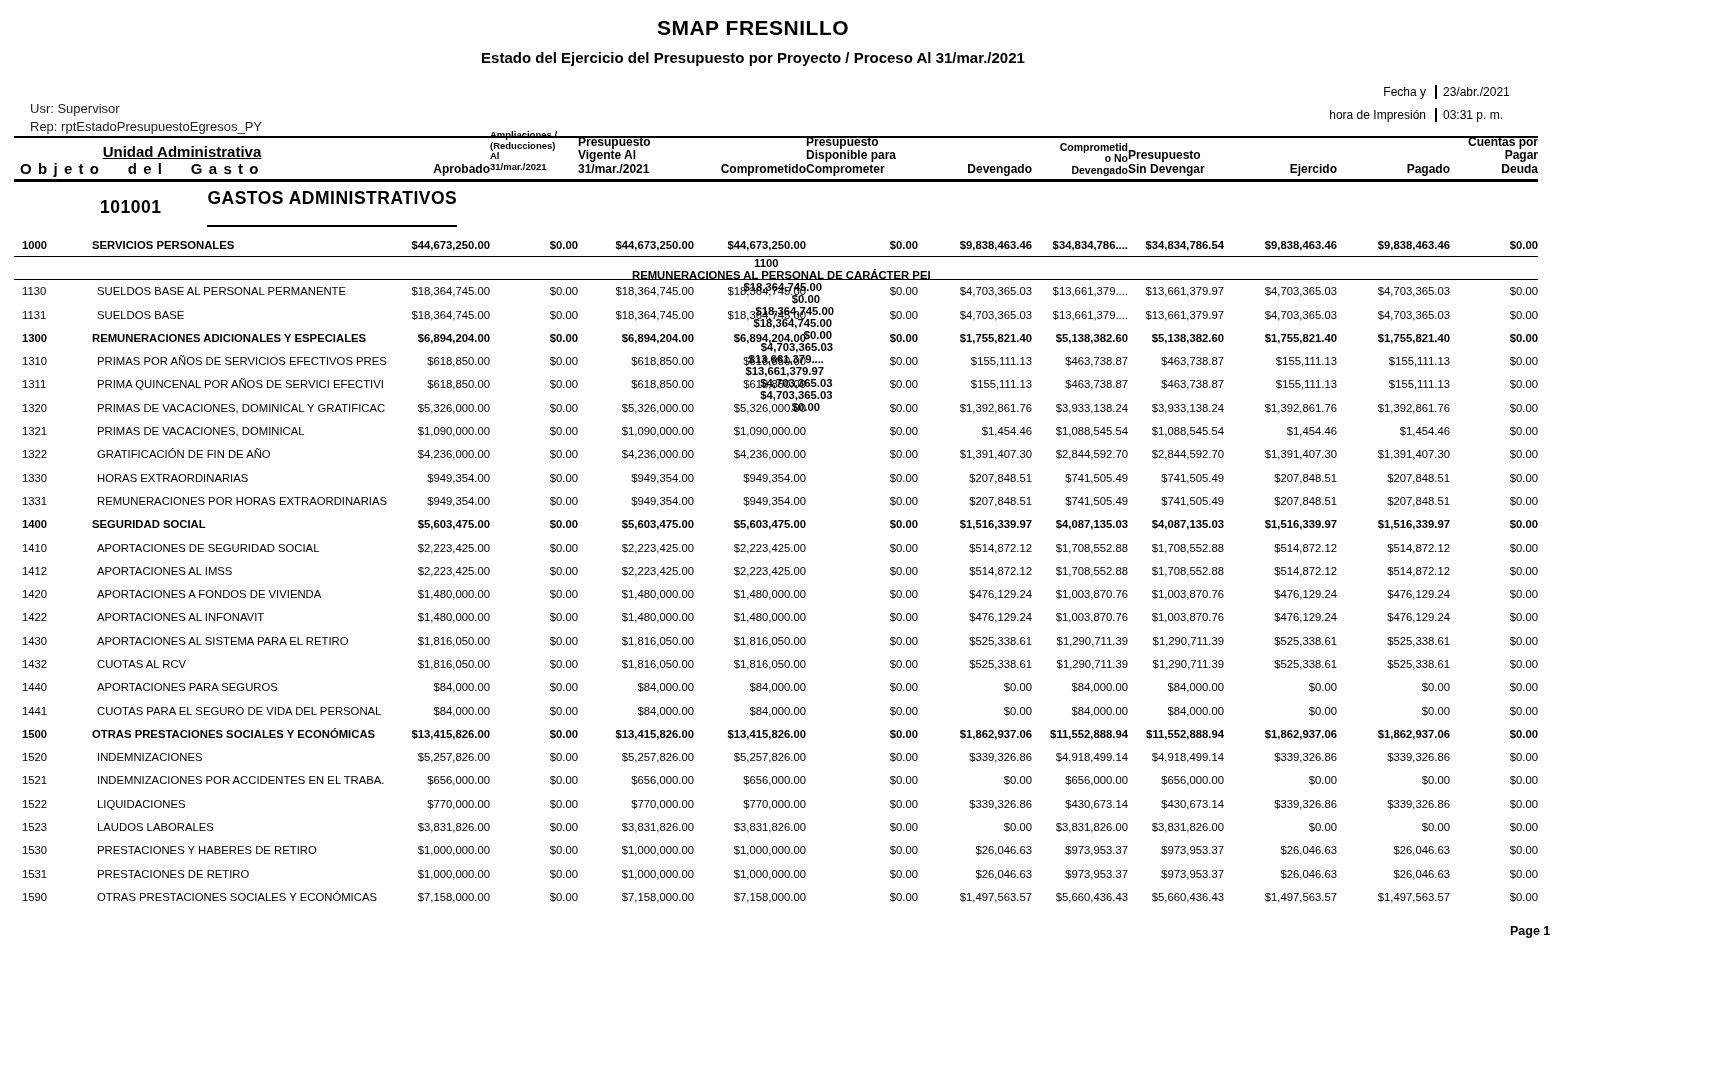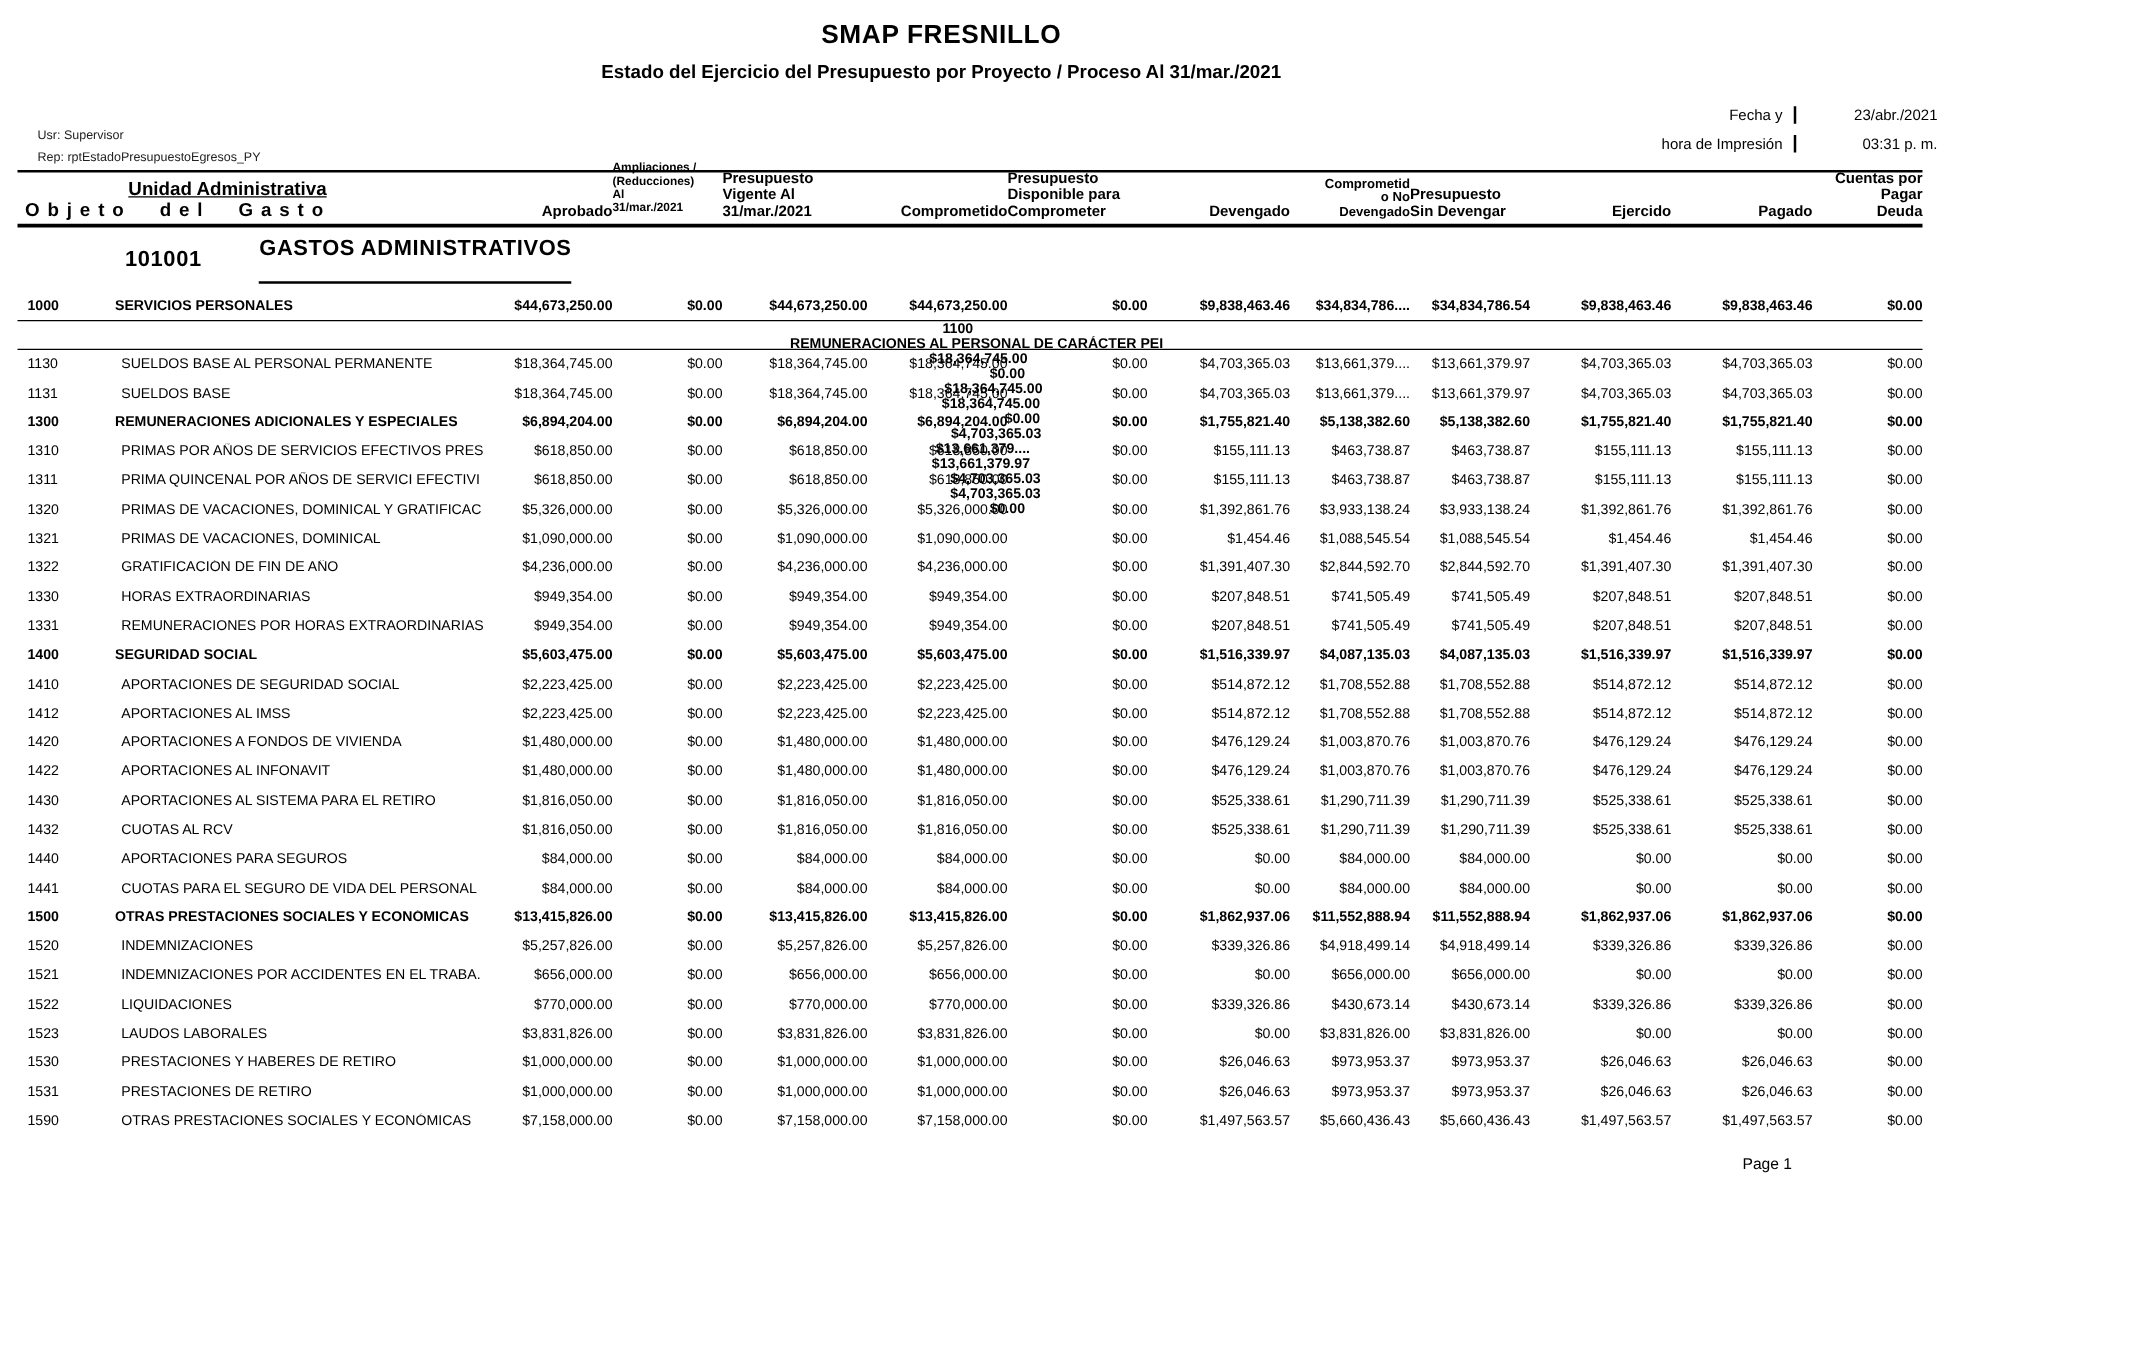--- a/index.html
+++ b/index.html
@@ -4,33 +4,33 @@
 <style>
   html,body{margin:0;padding:0;background:#e8e8e8;}
   *{box-sizing:border-box;}
   .page{position:relative;width:1713px;height:1088px;background:#ffffff;color:#000;
         font-family:"Liberation Sans","DejaVu Sans",sans-serif;overflow:hidden;}
 
   
   .logo{position:absolute;left:26px;top:34px;width:200px;height:72px;}
 
   
-  .meta{position:absolute;left:30px;top:100px;font-size:10px;line-height:18px;color:#222;}
+  .meta{position:absolute;left:30px;top:100px;font-size:13px;line-height:18px;color:#222;}
 
   
   .center-head{position:absolute;left:400px;top:16px;width:706px;text-align:center;}
   .center-head .org{font-size:21px;font-weight:bold;letter-spacing:.5px;}
   .center-head .state{font-size:15px;font-weight:bold;margin-top:3px;}
   .center-head .rpt{font-size:15px;font-weight:bold;margin-top:9px;}
 
   
   .dateblock{position:absolute;left:1255px;top:80px;font-size:12px;}
   .drow{display:flex;height:23px;align-items:center;}
   .dlabel{width:180px;text-align:right;padding-right:9px;}
-  .dval{border-left:2px solid #000;padding-left:23px;width:115px;text-align:right;}
+  .dval{border-left:2px solid #000;padding-left:6px;width:115px;}
 
   
   .tablewrap{position:absolute;left:14px;top:136px;width:1524px;}
   .thead{display:flex;border-top:2px solid #000;border-bottom:3px solid #000;height:46px;
          align-items:flex-end;}
   .unit-block{width:384px;align-self:stretch;display:flex;flex-direction:column;
               justify-content:flex-end;padding-bottom:2px;}
   .unit-l1{font-size:15px;font-weight:bold;text-align:center;width:336px;text-decoration:underline;}
   .unit-l2{font-size:15px;font-weight:bold;letter-spacing:.42em;word-spacing:12px;padding-left:6px;white-space:nowrap;}
   .hcell{font-weight:bold;font-size:12px;line-height:13.5px;white-space:pre-line;
@@ -50,21 +50,21 @@
   .trow.ruled{border-top:1.5px solid #000;border-bottom:1.5px solid #000;flex-direction:column;}
   .c-code{width:60px;padding-left:8px;flex:none;}
   .c-desc{width:324px;padding-left:18px;white-space:nowrap;overflow:hidden;flex:none;}
   .trow:not(.bold) .c-desc{padding-left:23px;}
   .ncell{text-align:right;flex:none;}
 
   .c0{width:92px;}  .c1{width:88px;}  .c2{width:116px;} .c3{width:112px;}
   .c4{width:112px;} .c5{width:114px;} .c6{width:96px;}  .c7{width:96px;}
   .c8{width:113px;} .c9{width:113px;} .c10{width:88px;}
 
-  .pagefoot{position:absolute;left:1394px;top:924px;font-size:12.5px;}
+  .pagefoot{position:absolute;left:1510px;top:924px;font-size:12.5px;font-weight:bold;}
 </style>
 </head>
 <body>
 
 <div class="page">
 
 
   <div class="meta">
     <div>Usr: Supervisor</div>
     <div>Rep: rptEstadoPresupuestoEgresos_PY</div>

